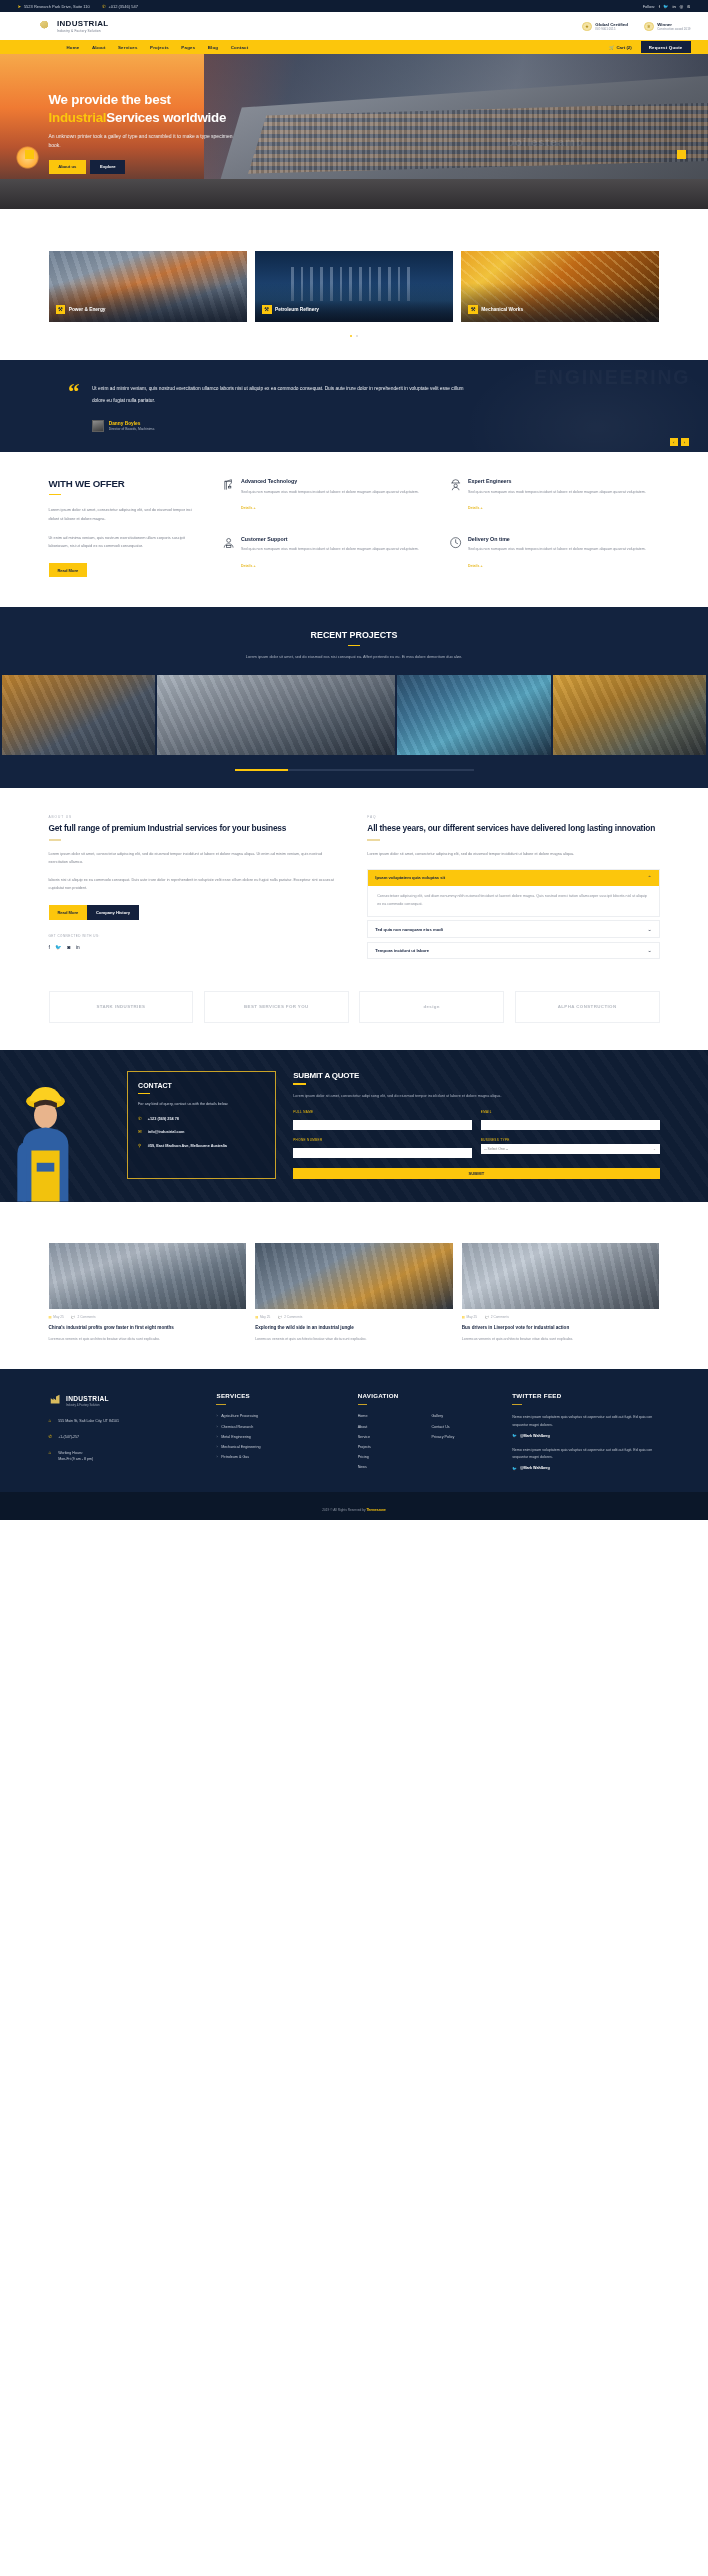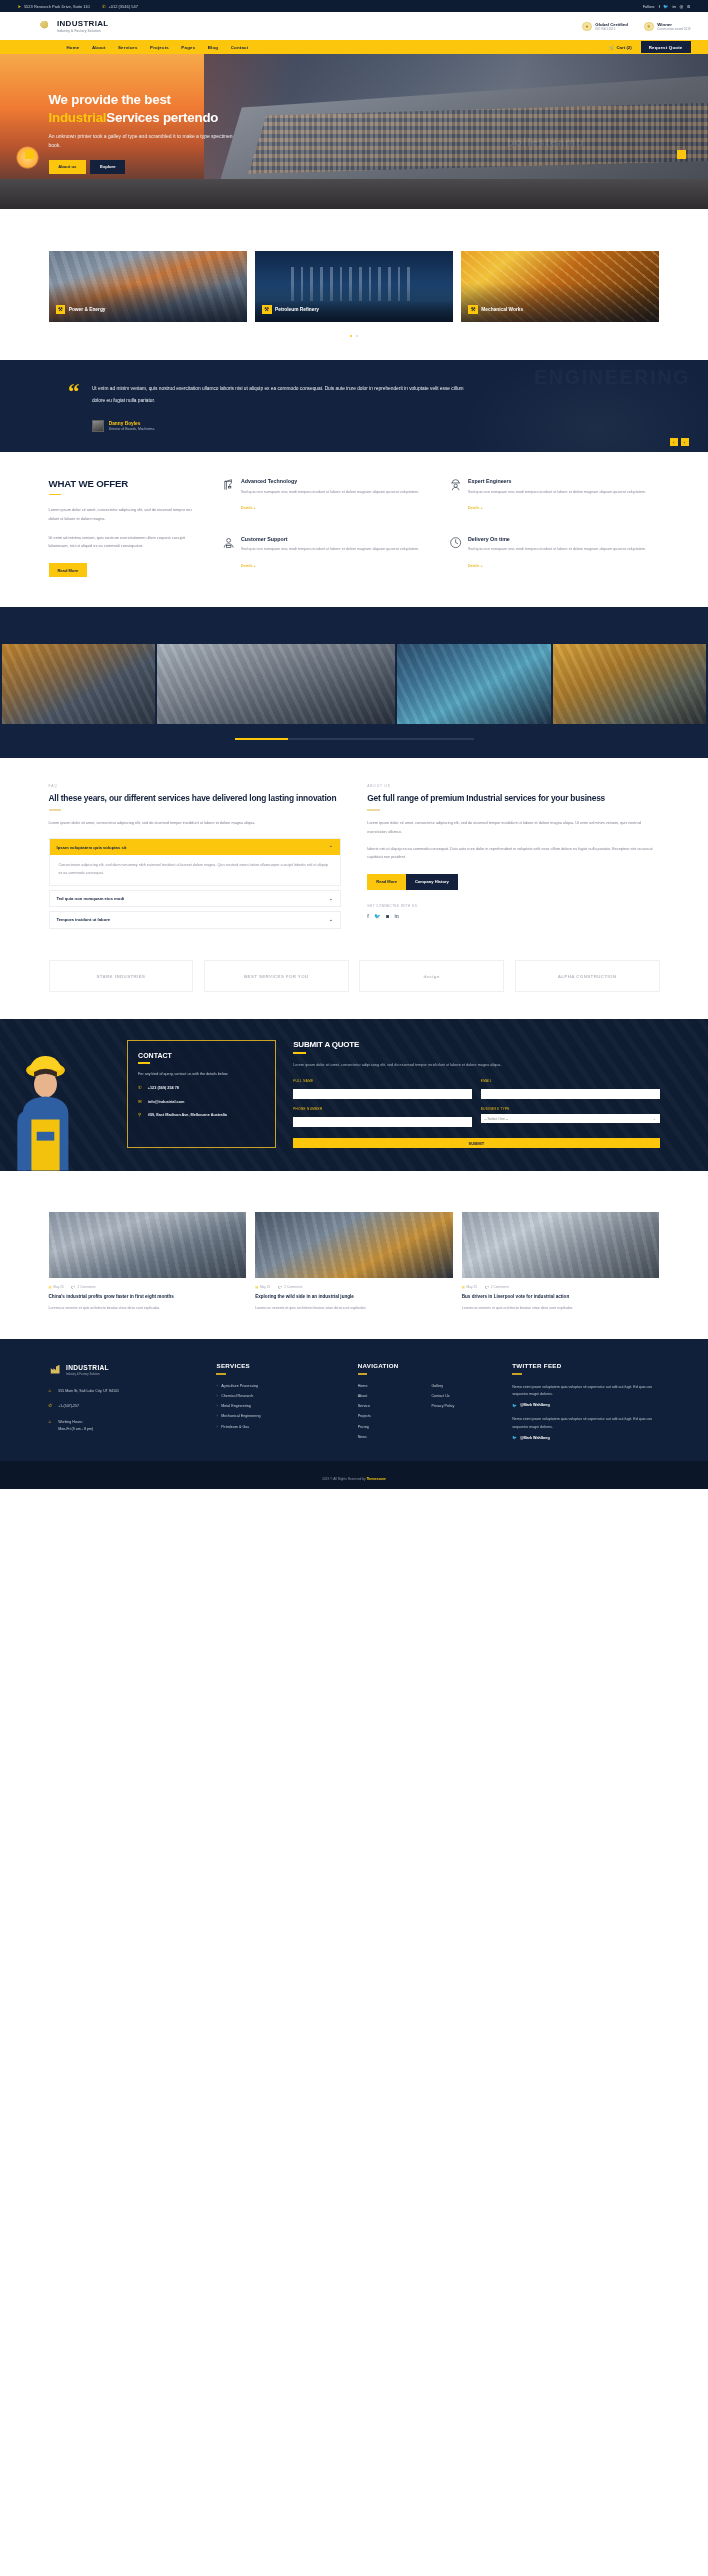--- a/index.html
+++ b/index.html
@@ -395,21 +395,21 @@
   <div class="hero-bldg"></div>
   <div class="hero-glass"></div>
   <div class="hero-ground"></div>
   <div class="hero-wm">boilesteamb</div>
   <div class="hero-sq l"></div>
   <div class="hero-sq r"></div>
   <div class="hero-content">
     <div class="wrap">
       <div class="hero-h1">
         <div>We provide the best</div>
-        <div><span class="accent">Industrial</span><span>Services pertendo</span></div>
+        <div><span class="accent">Industrial</span><span>Services worldwide</span></div>
       </div>
       <div class="hero-p">An unknown printer took a galley of type and scrambled it to make a type specimen book.</div>
       <div class="hero-btns">
         <span class="btn-y">About us</span>
         <span class="btn-d">Explore</span>
       </div>
     </div>
   </div>
 </div>
 
@@ -464,21 +464,21 @@
   </div>
   <div class="testi-nav">
     <span class="tn">‹</span>
     <span class="tn">›</span>
   </div>
 </div>
 
 <div class="offer">
   <div class="wrap">
     <div class="offer-left">
-      <div class="sec-title">WHAT WE OFFER</div>
+      <div class="sec-title">WITH WE OFFER</div>
       <div class="sec-ul"></div>
       <div class="offer-p">Lorem ipsum dolor sit amet, consectetur adipiscing elit, sed do eiusmod tempor inci didunt ut labore et dolore magna.</div>
       <div class="offer-p">Ut enim ad minima veniam, quis nostrum exercitationem ullam corporis suscipit laboriosam, nisi ut aliquid ex ea commodi consequatur.</div>
       <span class="offer-btn">Read More</span>
     </div>
     <div class="offer-right">
       <div class="feat">
         <span class="feat-ico">
           <svg width="13.3" height="13.3" viewBox="0 0 24 24" fill="none" stroke="#2a3342" stroke-width="1.2">
               <path d="M5 21V6h3v15M5 6h12M8 6l9-3M17 3v6M17 9l-3 3M14 12v3"></path>
@@ -531,33 +531,56 @@
           <div class="feat-t">Delivery On time</div>
           <div class="feat-p">Sed quia non numquam eius modi tempora incidunt ut labore et dolore magnam aliquam quaerat voluptatem.</div>
           <span class="feat-l">Details +</span>
         </span>
       </div>
     </div>
   </div>
 </div>
 
 <div class="projects">
+  <div class="proj-h">
+    <div class="proj-t">RECENT PROJECTS</div>
+    <div class="proj-ul"></div>
+    <div class="proj-d">Lorem ipsum dolor sit amet, sed do eiusmod eos nisi consequat ea. Affert pertendo eu eu. Ei mea dolore demoritum duo alия.</div>
+  </div>
   <div class="proj-strip">
     <div class="pcard p1"></div>
     <div class="pcard wide p2"></div>
     <div class="pcard p3"></div>
     <div class="pcard p4"></div>
   </div>
   <div class="pbar">
       <i></i>
     </div>
 </div>
 
 <div class="about">
   <div class="wrap">
+    <div class="col">
+      <div class="eyebrow">ABOUT US</div>
+      <div class="col-h">Get full range of premium Industrial services for your business</div>
+      <div class="col-ul"></div>
+      <div class="col-p">Lorem ipsum dolor sit amet, consectetur adipiscing elit, sed do eiusmod tempor incididunt ut labore et dolore magna aliqua. Ut enim ad minim veniam, quis nostrud exercitation ullamco.</div>
+      <div class="col-p">laboris nisi ut aliquip ex ea commodo consequat. Duis aute irure dolor in reprehenderit in voluptate velit esse cillum dolore eu fugiat nulla pariatur. Excepteur sint occaecat cupidatat non proident.</div>
+      <div class="ab-btns">
+        <span class="ab-b1">Read More</span>
+        <span class="ab-b2">Company History</span>
+      </div>
+      <div class="connect">GET CONNECTED WITH US:</div>
+      <div class="socs">
+        <span class="soc">f</span>
+        <span class="soc">🐦</span>
+        <span class="soc">◙</span>
+        <span class="soc">in</span>
+      </div>
+    </div>
     <div class="col">
       <div class="eyebrow">FAQ</div>
       <div class="col-h">All these years, our different services have delivered long lasting innovation</div>
       <div class="col-ul"></div>
       <div class="col-p">Lorem ipsum dolor sit amet, consectetur adipiscing elit, sed do eiusmod tempor incididunt ut labore et dolore magna aliqua.</div>
       <div class="acc">
         <div class="acc-item open">
           <div class="acc-head">
             <span>Ipsam voluptatem quia voluptas sit</span>
             <span class="chev">⌃</span>
@@ -569,38 +592,20 @@
             <span>Ted quia non numquam eius modi</span>
             <span class="chev">⌄</span>
           </div>
         </div>
         <div class="acc-item">
           <div class="acc-head">
             <span>Tempora incidunt ut labore</span>
             <span class="chev">⌄</span>
           </div>
         </div>
-      </div>
-    </div>
-    <div class="col">
-      <div class="eyebrow">ABOUT US</div>
-      <div class="col-h">Get full range of premium Industrial services for your business</div>
-      <div class="col-ul"></div>
-      <div class="col-p">Lorem ipsum dolor sit amet, consectetur adipiscing elit, sed do eiusmod tempor incididunt ut labore et dolore magna aliqua. Ut enim ad minim veniam, quis nostrud exercitation ullamco.</div>
-      <div class="col-p">laboris nisi ut aliquip ex ea commodo consequat. Duis aute irure dolor in reprehenderit in voluptate velit esse cillum dolore eu fugiat nulla pariatur. Excepteur sint occaecat cupidatat non proident.</div>
-      <div class="ab-btns">
-        <span class="ab-b1">Read More</span>
-        <span class="ab-b2">Company History</span>
-      </div>
-      <div class="connect">GET CONNECTED WITH US:</div>
-      <div class="socs">
-        <span class="soc">f</span>
-        <span class="soc">🐦</span>
-        <span class="soc">◙</span>
-        <span class="soc">in</span>
       </div>
     </div>
   </div>
 </div>
 
 <div class="brands">
   <div class="wrap">
     <div class="brand">STARK INDUSTRIES</div>
     <div class="brand">BEST SERVICES FOR YOU</div>
     <div class="brand">design</div>

